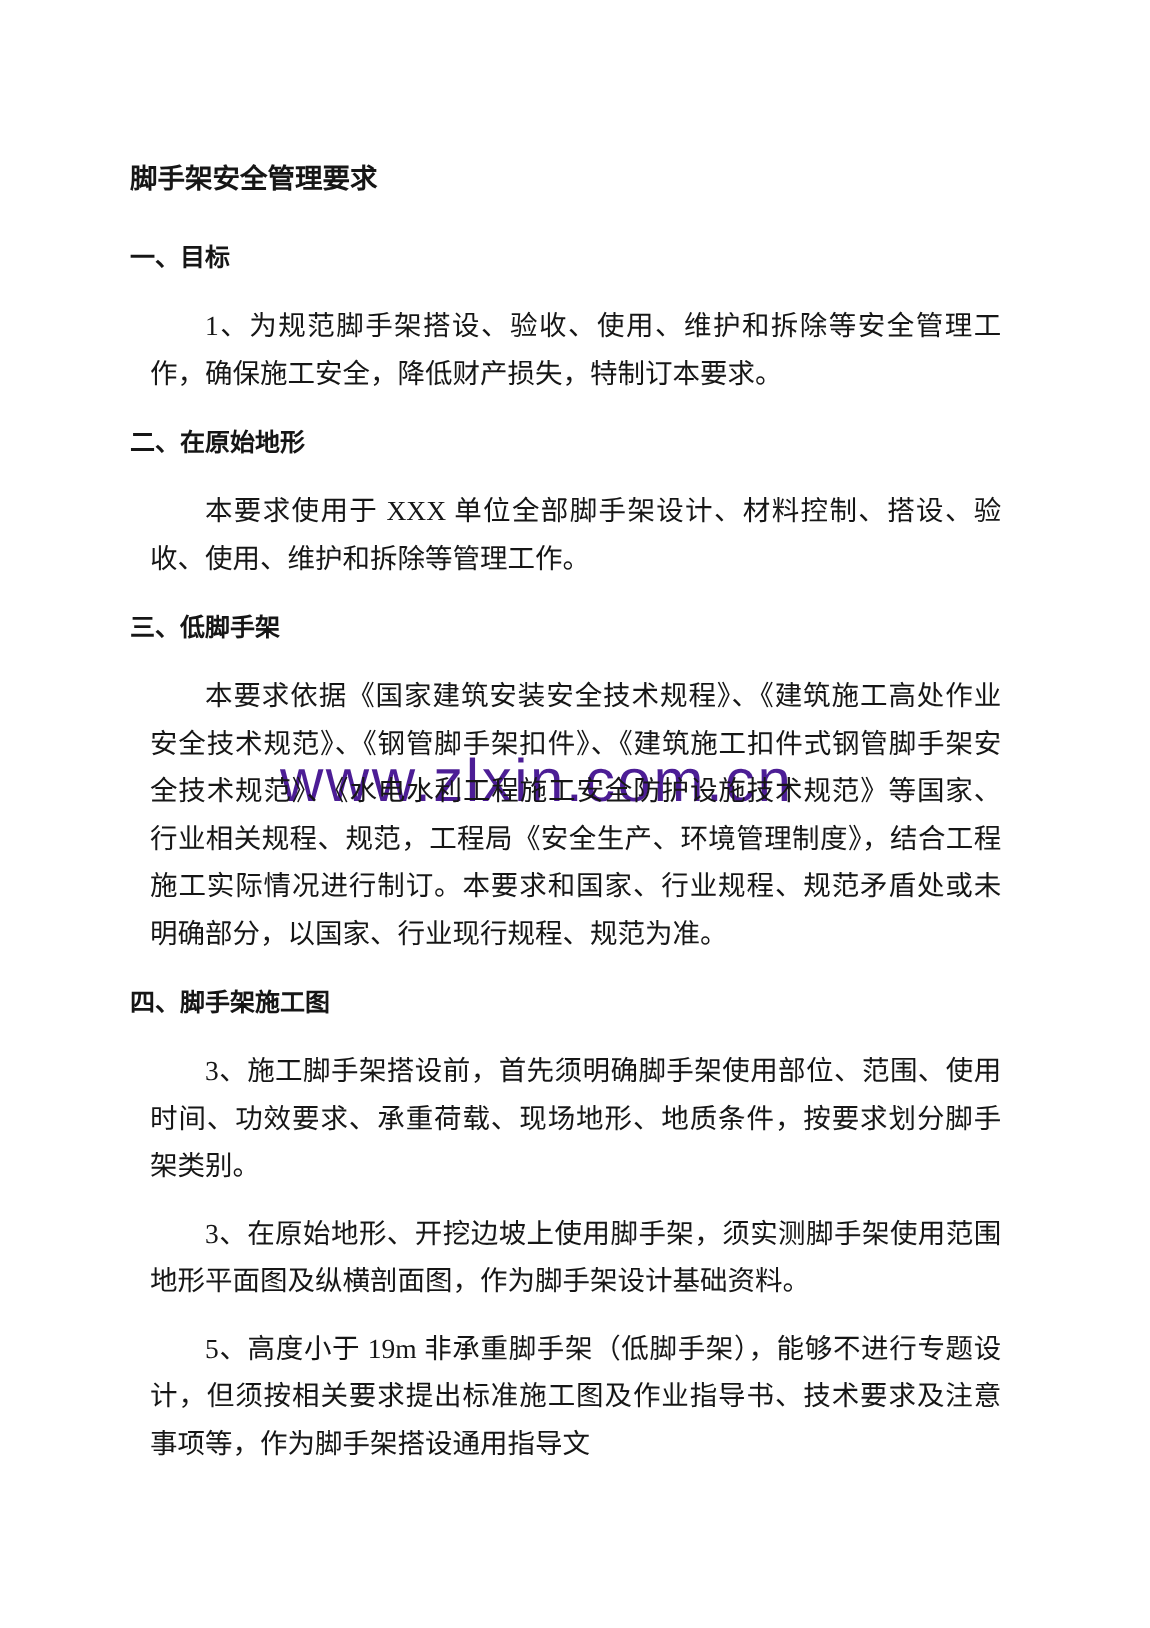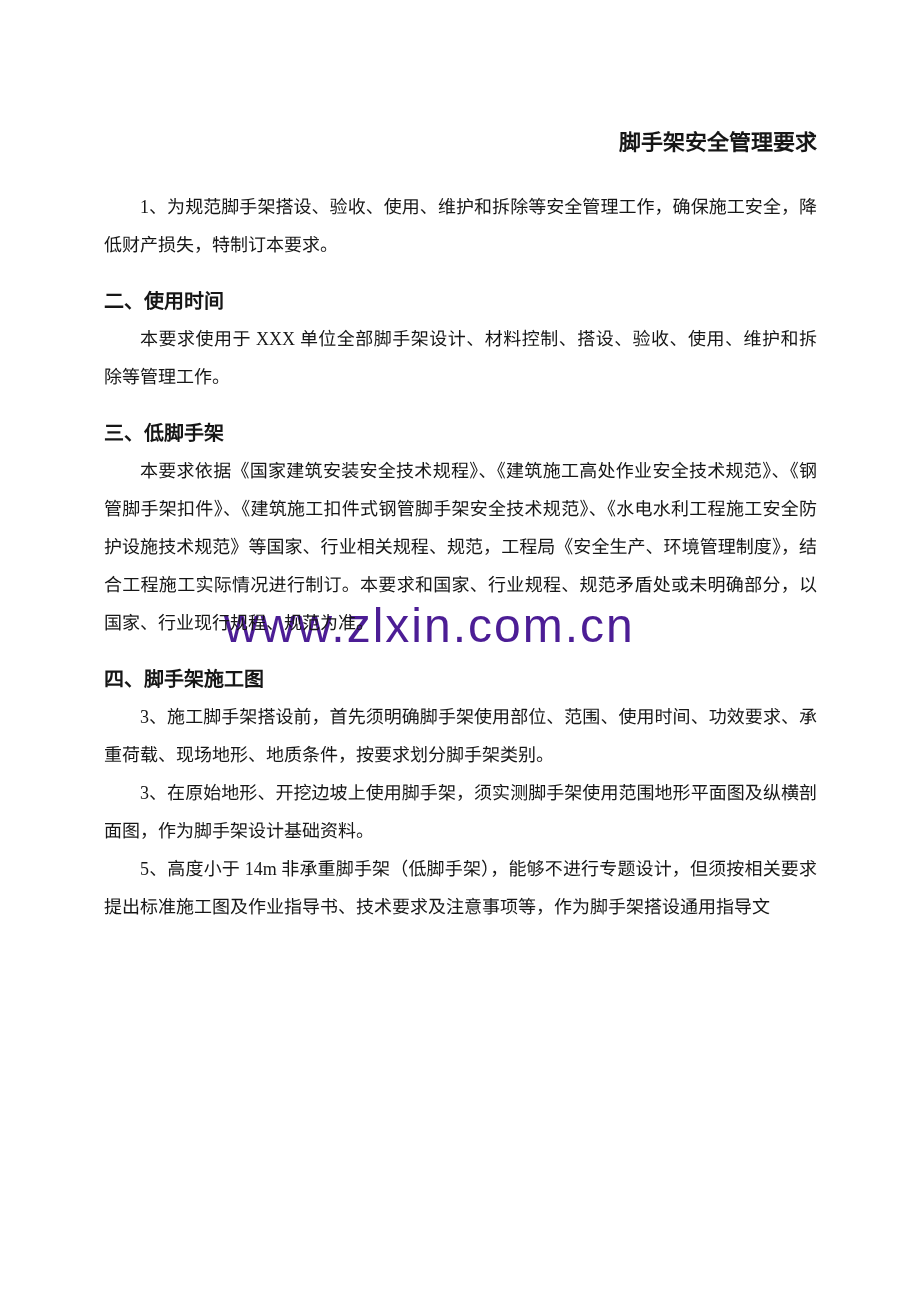--- a/index.html
+++ b/index.html
@@ -31,67 +31,68 @@
   }
   .content {
     position: relative;
     z-index: 1;
     padding: 126px 103px 0 104px;
   }
   .doc-title {
     font-size: 22px;
     font-weight: bold;
     line-height: 34px;
-    text-align: right;
+    text-align: left;
     margin: 0 0 28px 0;
   }
   .doc-section {
     margin: 0;
     padding: 0;
   }
   .section-heading {
     font-size: 20px;
     font-weight: bold;
     line-height: 38px;
     margin: 18px 0 0 0;
   }
   .body-para {
-    font-size: 18px;
+    font-size: 22px;
     line-height: 38px;
-    margin: 0;
+    margin: 16px;
     text-indent: 2em;
     text-align: justify;
   }
 </style>
 </head>
 <body>
 
 <div class="page">
 
   <div class="watermark">www.zlxin.com.cn</div>
 
   <div class="content">
 
     <h1 class="doc-title">脚手架安全管理要求</h1>
 
     <section class="doc-section">
+      <h2 class="section-heading">一、目标</h2>
       <p class="body-para">1、为规范脚手架搭设、验收、使用、维护和拆除等安全管理工作，确保施工安全，降低财产损失，特制订本要求。</p>
     </section>
 
     <section class="doc-section">
-      <h2 class="section-heading">二、使用时间</h2>
+      <h2 class="section-heading">二、在原始地形</h2>
       <p class="body-para">本要求使用于 XXX 单位全部脚手架设计、材料控制、搭设、验收、使用、维护和拆除等管理工作。</p>
     </section>
 
     <section class="doc-section">
       <h2 class="section-heading">三、低脚手架</h2>
       <p class="body-para">本要求依据《国家建筑安装安全技术规程》、《建筑施工高处作业安全技术规范》、《钢管脚手架扣件》、《建筑施工扣件式钢管脚手架安全技术规范》、《水电水利工程施工安全防护设施技术规范》等国家、行业相关规程、规范，工程局《安全生产、环境管理制度》，结合工程施工实际情况进行制订。本要求和国家、行业规程、规范矛盾处或未明确部分，以国家、行业现行规程、规范为准。</p>
     </section>
 
     <section class="doc-section">
       <h2 class="section-heading">四、脚手架施工图</h2>
       <p class="body-para">3、施工脚手架搭设前，首先须明确脚手架使用部位、范围、使用时间、功效要求、承重荷载、现场地形、地质条件，按要求划分脚手架类别。</p>
       <p class="body-para">3、在原始地形、开挖边坡上使用脚手架，须实测脚手架使用范围地形平面图及纵横剖面图，作为脚手架设计基础资料。</p>
-      <p class="body-para">5、高度小于 14m 非承重脚手架（低脚手架），能够不进行专题设计，但须按相关要求提出标准施工图及作业指导书、技术要求及注意事项等，作为脚手架搭设通用指导文</p>
+      <p class="body-para">5、高度小于 19m 非承重脚手架（低脚手架），能够不进行专题设计，但须按相关要求提出标准施工图及作业指导书、技术要求及注意事项等，作为脚手架搭设通用指导文</p>
     </section>
 
   </div>
 </div>
 
 </body></html>

